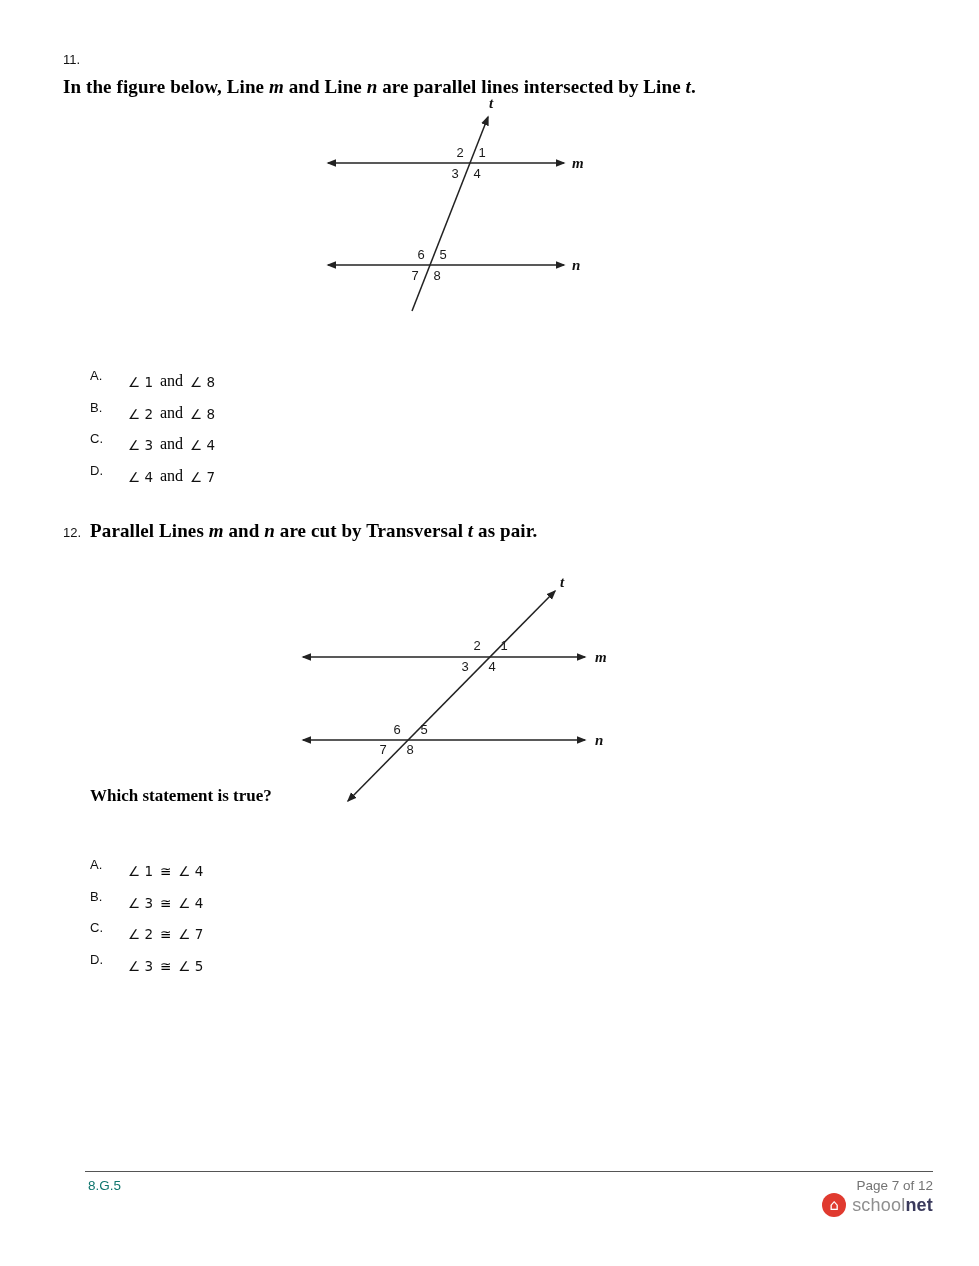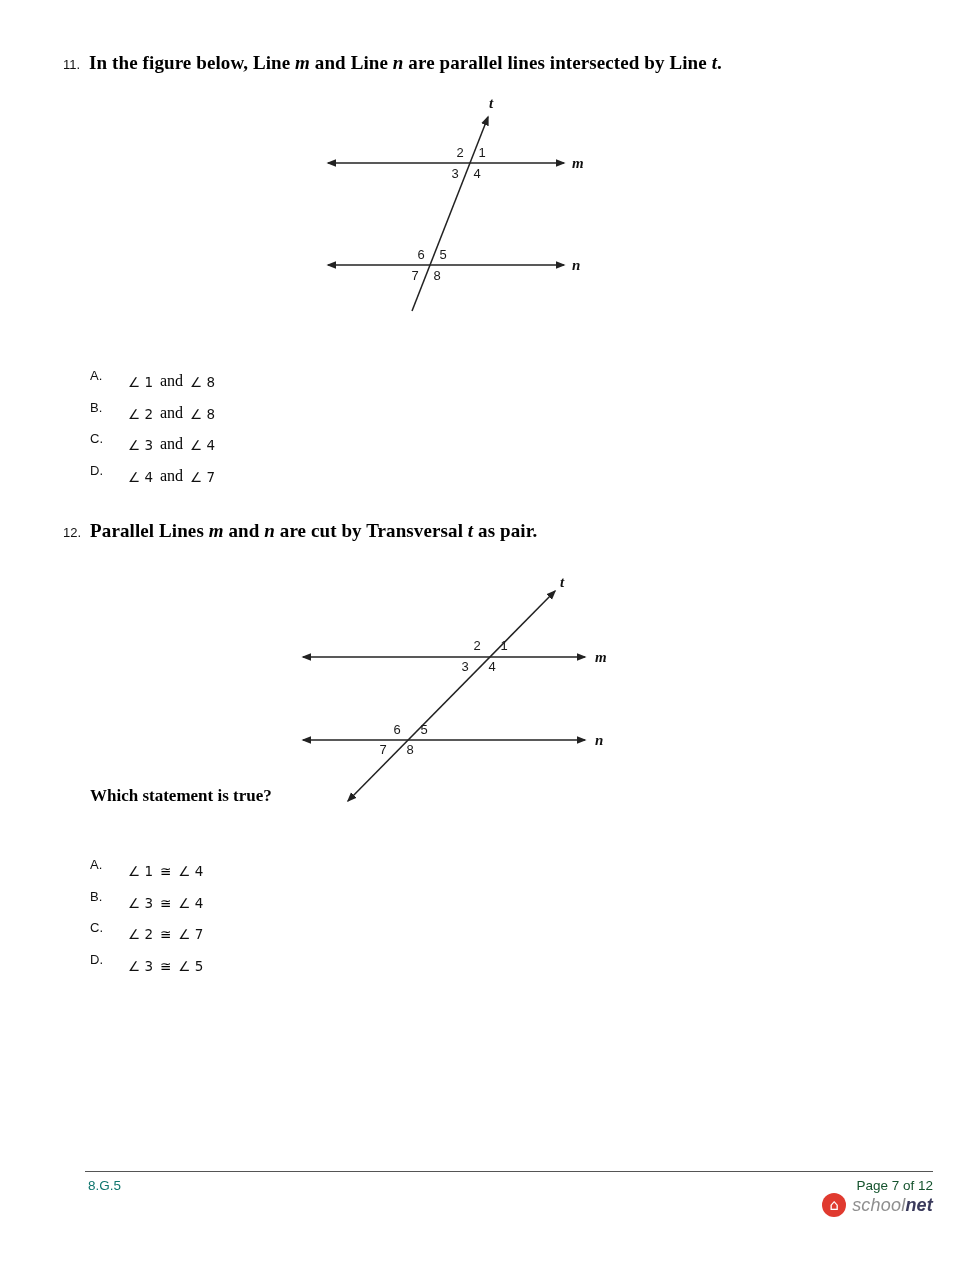--- a/index.html
+++ b/index.html
@@ -27,38 +27,38 @@
   .fl { stroke:#222222; stroke-width:1.5; fill:none; }
   .fn { font-family:"Liberation Sans", sans-serif; font-size:13px; fill:#1a1a1a; }
   .fv { font-family:"Liberation Serif", serif; font-size:15px; font-style:italic; font-weight:bold; fill:#111; }
   .footer-rule { position:absolute; left:85px; top:1171px; width:848px; height:1px; background:#555; }
   .footer-left {
     position:absolute; left:88px; top:1178px;
     font-family:"Liberation Sans", sans-serif; font-size:13.5px; color:#0f766e;
   }
   .footer-right {
     position:absolute; right:46px; top:1178px;
-    font-family:"Liberation Sans", sans-serif; font-size:13.5px; color:#14532d;
+    font-family:"Liberation Sans", sans-serif; font-size:13.5px; color:#737373;
   }
   .logo { position:absolute; right:46px; top:1193px; display:flex; align-items:center; gap:6px; }
   .logo-circle {
     width:24px; height:24px; border-radius:50%; background:#e03a2f;
     display:flex; align-items:center; justify-content:center;
     color:#ffffff; font-family:"DejaVu Sans", sans-serif; font-size:15px; line-height:1;
   }
-  .logo-text { font-family:"Liberation Sans", sans-serif; font-size:18px; letter-spacing:0.2px;font-style:italic; }
+  .logo-text { font-family:"Liberation Sans", sans-serif; font-size:18px; letter-spacing:0.2px; }
   .logo-school { color:#8f8f8f; font-weight:normal; }
   .logo-net { color:#3a3a5c; font-weight:bold; }
 </style>
 </head>
 <body>
 
 <div class="page">
 
-  <div class="q-header" style="left:63px; top:52px;">
+  <div class="q-header" style="left:63px; top:52px;flex-direction:column;">
     <span class="q-num">11.</span>
     <span class="q-prompt"><span>In the figure below, Line </span><em>m</em><span> and Line </span><em>n</em><span> are parallel lines intersected by Line </span><em>t</em><span>.</span></span>
   </div>
 
   <svg class="figure" style="left:318px; top:93px;" width="282" height="230" viewBox="0 0 282 230">
     <defs>
       <marker id="arr1" viewBox="0 0 10 10" refX="8" refY="5" markerWidth="7" markerHeight="7" orient="auto-start-reverse">
         <path d="M0,1.2 L9.5,5 L0,8.8 z" fill="#222222"></path>
       </marker>
     </defs>

